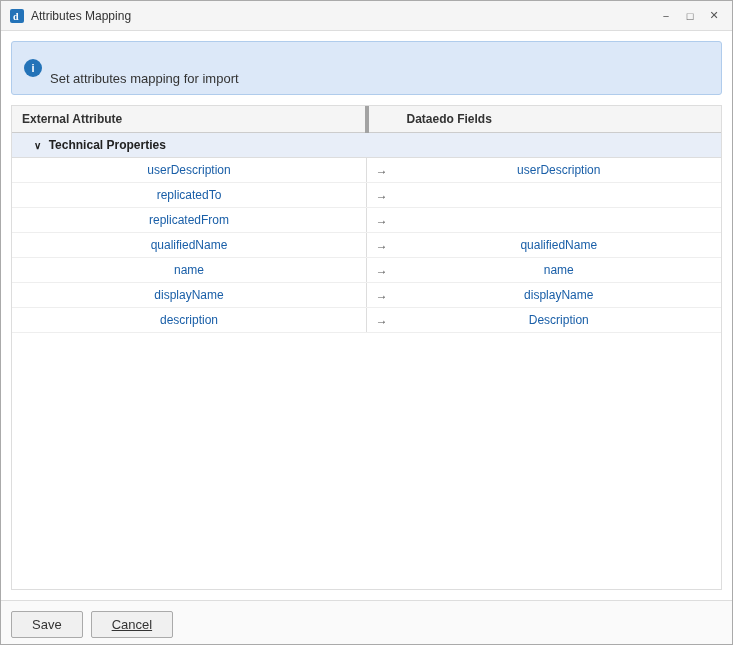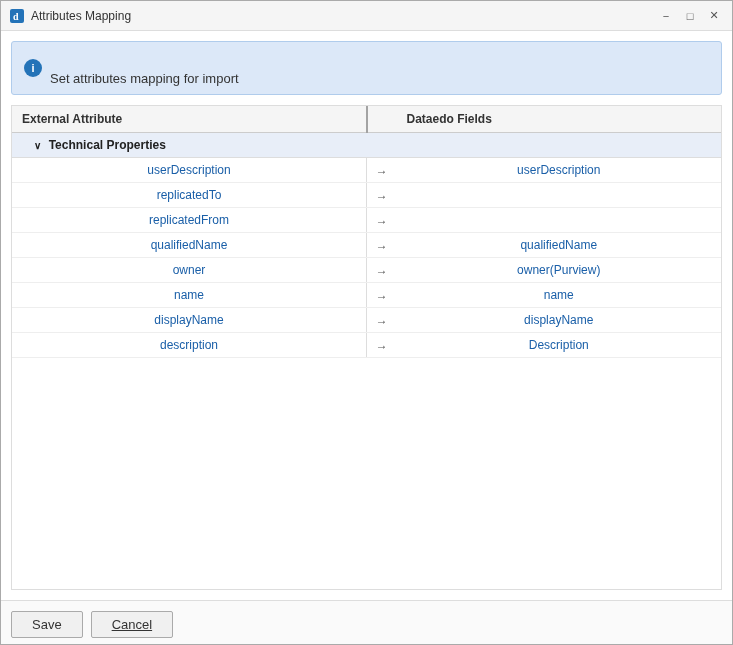--- a/index.html
+++ b/index.html
@@ -126,21 +126,21 @@
       border-bottom: 1px solid #ccc;
       padding: 6px 10px;
       text-align: left;
       font-weight: 600;
       color: #333;
       font-size: 12px;
       position: sticky;
       top: 0;
     }
     thead th:first-child {
-      border-right: 2px solid #a3a3a3;
+      border-right: 4px solid #a3a3a3;
     }
     .section-header td {
       background: #e8eef8;
       padding: 5px 22px;
       font-weight: bold;
       color: #222;
       font-size: 12px;
       border-bottom: 1px solid #ddd;
     }
     .chevron {
@@ -256,25 +256,20 @@
               <td class="ext-cell">replicatedFrom</td>
               <td class="arrow-cell">→</td>
               <td class="dataedo-cell"></td>
             </tr>
             <tr class="data-row">
               <td class="ext-cell">qualifiedName</td>
               <td class="arrow-cell">→</td>
               <td class="dataedo-cell">qualifiedName</td>
             </tr>
             <tr class="data-row">
-              <td class="ext-cell">owner</td>
-              <td class="arrow-cell">→</td>
-              <td class="dataedo-cell">owner(Purview)</td>
-            </tr>
-            <tr class="data-row">
               <td class="ext-cell">name</td>
               <td class="arrow-cell">→</td>
               <td class="dataedo-cell">name</td>
             </tr>
             <tr class="data-row">
               <td class="ext-cell">displayName</td>
               <td class="arrow-cell">→</td>
               <td class="dataedo-cell">displayName</td>
             </tr>
             <tr class="data-row">

